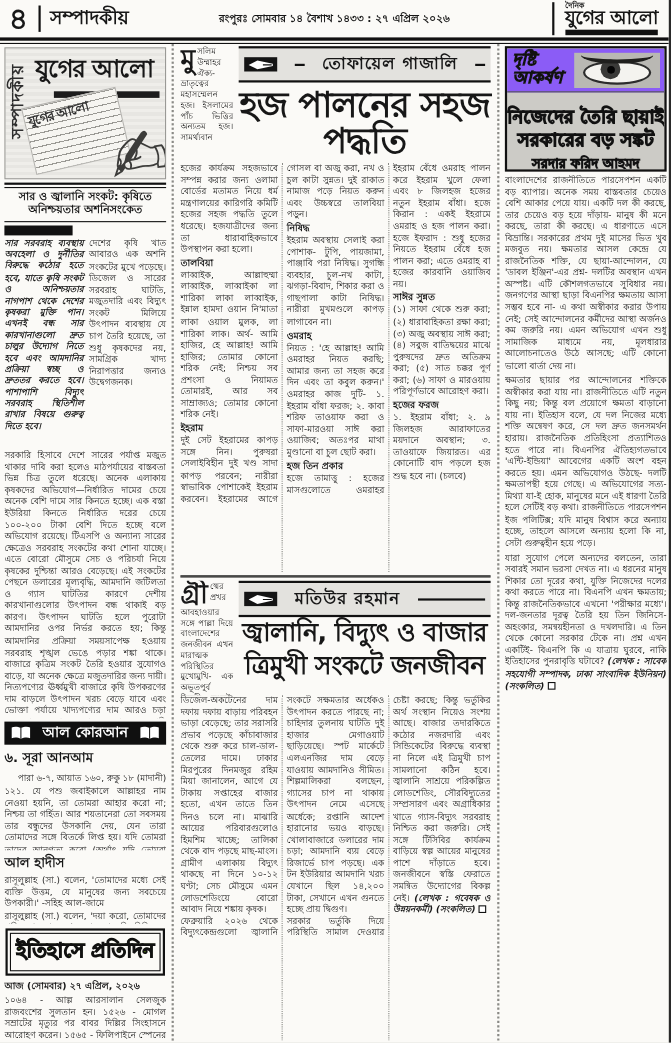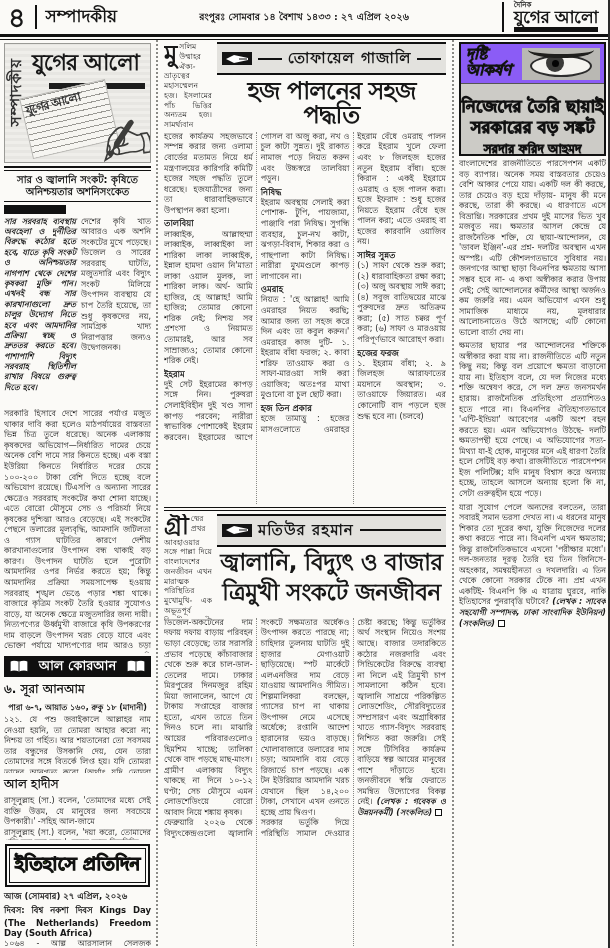--- a/index.html
+++ b/index.html
@@ -45,41 +45,41 @@
   .ed-head{ font-size:10px; font-weight:900; text-align:center; line-height:1.18; padding:1px 0 2px; }
   .thin{ height:1px; background:#111; margin:1px 0 2px; }
   .ed-ornament{ width:62px; height:9px; background:#111; margin:1px 0 3px; }
   .ed-intro{ display:grid; grid-template-columns:72px 1fr; gap:5px; margin-bottom:16px; }
   .ed-intro .lead{ font-size:8px; font-weight:700; font-style:italic; line-height:1.3; text-align:justify; }
   .ed-body{ height:244px; overflow:hidden; }
   
   .q-banner{ height:21px; background:#101010; color:#fff; display:flex; align-items:center; justify-content:center;
           gap:10px; font-size:13px; font-weight:900; margin:3px 0 2px; }
   .q-title{ font-size:12px; font-weight:900; padding-top:1px; }
-  .q-ref{ font-size:8px; font-weight:700; text-align:center; padding:1px 0; }
+  .q-ref{ font-size:8px; font-weight:400; text-align:right; padding:1px 0; }
   .q-body{ height:58px; overflow:hidden; }
   .h-title{ font-size:12px; font-weight:900; padding:2px 0 1px; }
   .h-body{ height:44px; overflow:hidden; }
   
   .hist-banner{ border:2px solid #111; outline:1px solid #111; outline-offset:-5px; padding:4px 2px; margin:4px 1px 3px;
           text-align:center; font-size:18px; font-weight:900; color:#4d7c0f;
           -webkit-text-stroke:1px #111; letter-spacing:0; }
   .hist-date{ font-size:8.5px; font-weight:700; text-align:left; }
   .hist-days{ font-size:8.5px; font-weight:700; text-align:justify; }
   .hist-events{ flex:1; overflow:hidden; margin-top:1px; }
   
   .art-row1{ display:grid; grid-template-columns:48px 1fr; column-gap:5px; }
   .minicol{ font-size:7.5px; line-height:1.3; text-align:justify; overflow:hidden; }
   .dropcap{ float:left; font-size:24px; font-weight:900; line-height:0.9; padding:2px 2px 0 0; }
-  .band{ display:flex; align-items:center; gap:6px; border-top:2px solid #111; border-bottom:2px solid #111;
+  .band{ display:flex; align-items:center; gap:16px; border-top:2px solid #111; border-bottom:2px solid #111;
           background:#e3e2de; padding:2px 5px; margin-bottom:2px; }
   .band .pen{ width:30px; height:13px; background:#141414; display:flex; align-items:center; justify-content:center; flex:0 0 auto; }
   .band .bname{ font-size:15px; font-weight:900; letter-spacing:1px; white-space:nowrap; }
   .band .band-dash{ flex:1; border-top:2.5px solid #111; height:0; }
-  .head-a{ font-size:24px; font-weight:900; text-align:center; line-height:1.02; padding:2px 0 4px; letter-spacing:-1px; }
+  .head-a{ font-size:32px; font-weight:900; text-align:center; line-height:1.02; padding:2px 0 4px; letter-spacing:-1px; }
   .head-b{ font-size:23px; font-weight:900; text-align:center; line-height:1.12; letter-spacing:-0.5px; padding:1px 0 3px; }
   .body-cols{ column-count:3; column-gap:8px; column-rule:1px dotted #8a8a86; font-size:8px; line-height:1.32;
           text-align:justify; overflow:hidden; }
   .body-a{ height:372px; }
   .body-b{ height:328px; }
   .sh{ display:block; font-weight:900; font-size:8.5px; padding-top:2px; }
   .sig{ font-style:italic; font-weight:700; }
   .art-divider{ border-top:1px solid #111; border-bottom:1px solid #111; height:4px; margin:3px 0; }
   
   .dr-box{ border:2px solid #111; height:114px; overflow:hidden; background:#cfcecA; background:#cccbc6; }
@@ -157,21 +157,20 @@
       <div class="small q-body">১২১. যে পশু জবাইকালে আল্লাহর নাম নেওয়া হয়নি, তা তোমরা আহার করো না; নিশ্চয় তা গর্হিত। আর শয়তানেরা তো সবসময় তার বন্ধুদের উসকানি দেয়, যেন তারা তোমাদের সঙ্গে বিতর্কে লিপ্ত হয়। যদি তোমরা তাদের আনুগত্য করো (অর্থাৎ যদি তোমরা নিজের নিয়ম ছেড়ে অন্য কোনো উপদেশের নিয়ম জবাই করা পশু খাও), তবে তোমরাও আল্লাহর সঙ্গে শরিককারীদের অন্তর্ভুক্ত হবে।</div>
 
       <div class="h-title">আল হাদীস</div>
       <div class="h-body">
         <p class="small">রাসূলুল্লাহ (সা.) বলেন, 'তোমাদের মধ্যে সেই ব্যক্তি উত্তম, যে মানুষের জন্য সবচেয়ে উপকারী।' -সহিহ আল-জামে</p>
         <p class="small">রাসূলুল্লাহ (সা.) বলেন, 'দয়া করো, তোমাদের প্রতি দয়া করা হবে।' -সুনান আত-তিরমিজি</p>
       </div>
 
       <div class="hist-banner">ইতিহাসে প্রতিদিন</div>
       <div class="hist-date">আজ (সোমবার) ২৭ এপ্রিল, ২০২৬</div>
-      <div class="hist-days">দিবস: বিশ্ব নকশা দিবস Kings Day (The Netherlands) Freedom Day (South Africa)</div>
       <div class="small hist-events">১০৬৪ - আল্প আরসালান সেলজুক রাজবংশের সুলতান হন। ১৫২৬ - মোগল সম্রাটের মৃত্যুর পর বাবর দিল্লির সিংহাসনে আরোহণ করেন। ১৫৬৫ - ফিলিপাইনে স্পেনের প্রথম উপনিবেশ সেবু স্থাপিত হয়। ১৬৬৭ - অন্ধ ও দরিদ্র ইংরেজ কবি জন মিলটন তার প্যারাডাইস লস্ট কাব্যের স্বত্ব ১০ পাউন্ডে বিক্রি করেন। ১৬৭৬ - কলকাতার নির্মিতব্য গভর্নিং ভবনের ব্যবস্থা করে ও পার্বত্য এপ্রিল শিক্ষার ব্যবস্থা সম্পর্কিত প্রথম আইন জারি হয়। ১৮৪৮ - লন্ডনে আধুনিক যুগের অলিম্পিকের চতুর্থ আসরের পর্দা ওঠে। ১৯৪১ - দ্বিতীয় বিশ্বযুদ্ধের সময় জার্মান বাহিনী গ্রিসের এথেন্সে প্রবেশ করে। ১৯৪৫ - আজাদের দিন বন্দি মুক্তি পরিষদে কলকাতার রাজপথে মিছিলকারীদের ওপর পুলিশের গুলিতে বহু হতাহত হয়। ১৯৫০ - ব্রিটেন ইসরাইল রাষ্ট্রকে স্বীকৃতি দেয়। ১৯৬০ - টোগো প্রজাতন্ত্র স্বাধীনতা লাভ করে। ১৯৬১ - পশ্চিম আফ্রিকার দেশ সিয়েরা লিওন ব্রিটেনের কাছ থেকে স্বাধীনতা অর্জন করে। ১৯৬২ - প্রেসিডেন্টের গভর্নর আজম খানকে অব্যাহতি দান; গোলাম ফারুক নতুন গভর্নর। ১৯৭২ - অ্যাপোলো ১৬ মহাকাশযান পৃথিবীতে ফিরে আসে। ১৯৭৫ - রংপুরে ভিন্ন জেলায় ঘূর্ণিঝড়ে বহু হতাহত ও ব্যাপক ক্ষয়ক্ষতি। ১৯৭৭ - আফগানিস্তানে জেনারেল আবদুল কাদেরের এক অভ্যুত্থানে দাউদ প্রেসিডেন্ট নিহত হন; ক্ষমতা দখল করে পিপলস ডেমোক্রেটিক পার্টির নেতা নূর মোহাম্মদ তারাকির নেতৃত্বাধীন সামরিক পরিষদ। ১৯৭৯ - আফগানিস্তানে সামরিক অভ্যুত্থান; প্রেসিডেন্ট দাউদ নিহত। ১৯৮১ - ৫০ লক্ষ ডলার মার্কিন অনুদান লাভ। ১৯৮৯ - মাডিরা, টেনিসন ও সিয়েরা লিওনে ঘূর্ণিঝড়ে বহু নিহত হয়। ১৯৯২ - রাশিয়া ও অন্যান্য মহাকাশযাত্রার অধিকারিক ও তিব্বতকে ঘোষণা দেয়। ১৯৯৪ - দক্ষিণ আফ্রিকায় প্রথম সর্বজনীন নির্বাচন অনুষ্ঠিত; নেলসন ম্যান্ডেলা প্রেসিডেন্ট নির্বাচিত হন। ১৯৯৮ - লক্ষাধিক বিশ্ববিদ্যালয় সিকিউরিটি কর্তৃক স্থাপনা বিস্তারে ১৩ জন অধ্যাপকের পদচ্যুতির ঘটনা ঘটে।</div>
     </div>
 
     <div class="col-m">
 
       <div>
         <div class="art-row1">
           <div class="minicol" style="height:88px;">
             <span class="dropcap">মু</span><span>সলিম উম্মাহর ঐক্য-ভ্রাতৃত্বের মহাসম্মেলন হজ। ইসলামের পাঁচ ভিত্তির অন্যতম হজ। সামর্থ্যবান মুসলমানের জন্য জীবনে একবার হজ ফরজ। চলতি বছর হজ ফ্লাইট শুরু হবে আগামী ২৬ মে।</span>
           </div>

